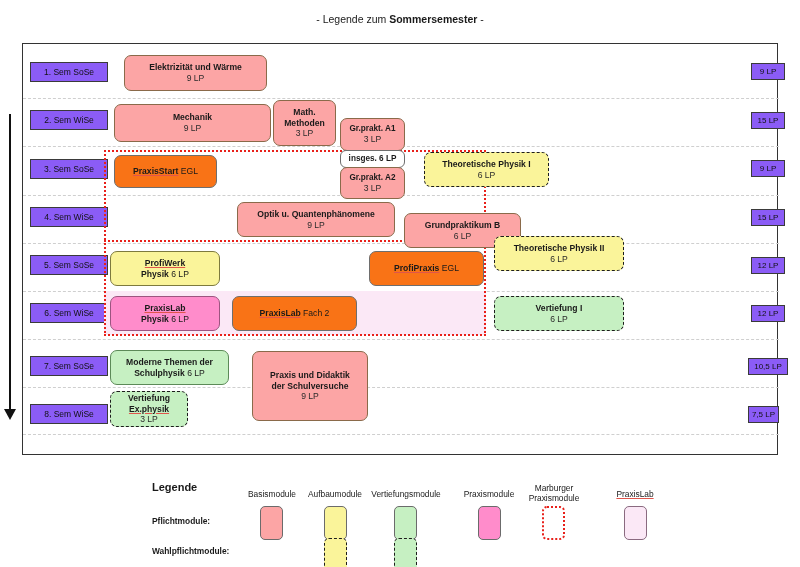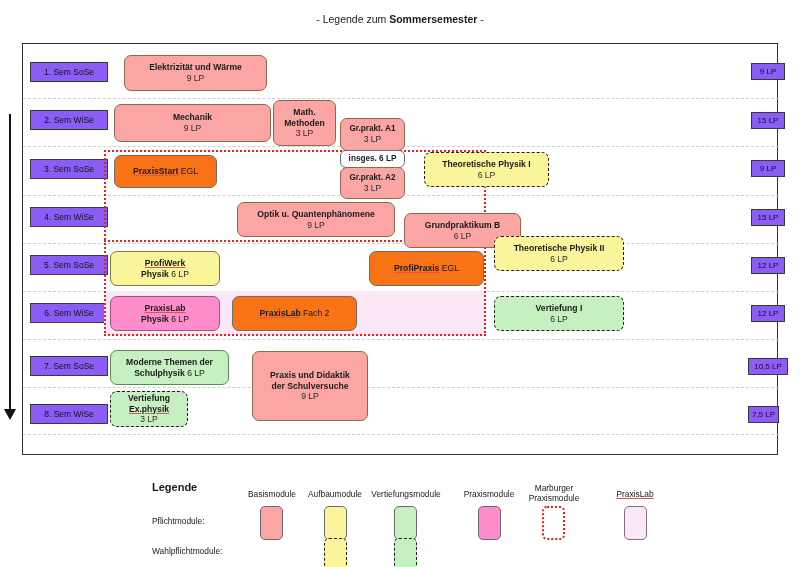--- a/index.html
+++ b/index.html
@@ -63,21 +63,21 @@
   .marburg{
     position:absolute;box-sizing:border-box;
     border:2.4px dotted #e8201a;z-index:2;background:transparent;
   }
   
   .lab-band{position:absolute;background:#FBE8F6;z-index:1;}
 
   
   .legend-title{position:absolute;left:152px;top:481px;font-size:11px;font-weight:bold;}
   .lg-head{position:absolute;font-size:8.4px;text-align:center;line-height:1.2;color:#1a1a1a;}
-  .lg-rowlabel{position:absolute;font-size:8.4px;color:#1a1a1a;}
+  .lg-rowlabel{position:absolute;font-size:8.4px;color:#1a1a1a;font-weight:bold;}
   .sw{
     position:absolute;width:23px;height:34px;border-radius:5px;
     box-sizing:border-box;border:1.1px solid #6b6b6b;
   }
   .sw.dashed{border:1.8px dashed #1d1d1d;}
   .sw.dotted-red{border:2.4px dotted #e8201a;background:#fff;}
   .sw.c-lab{background:#FBE8F6;border-color:#8a6a80;}
   .u{text-decoration:underline;text-decoration-color:#e0554b;text-decoration-thickness:1px;}
 </style>
 </head>

